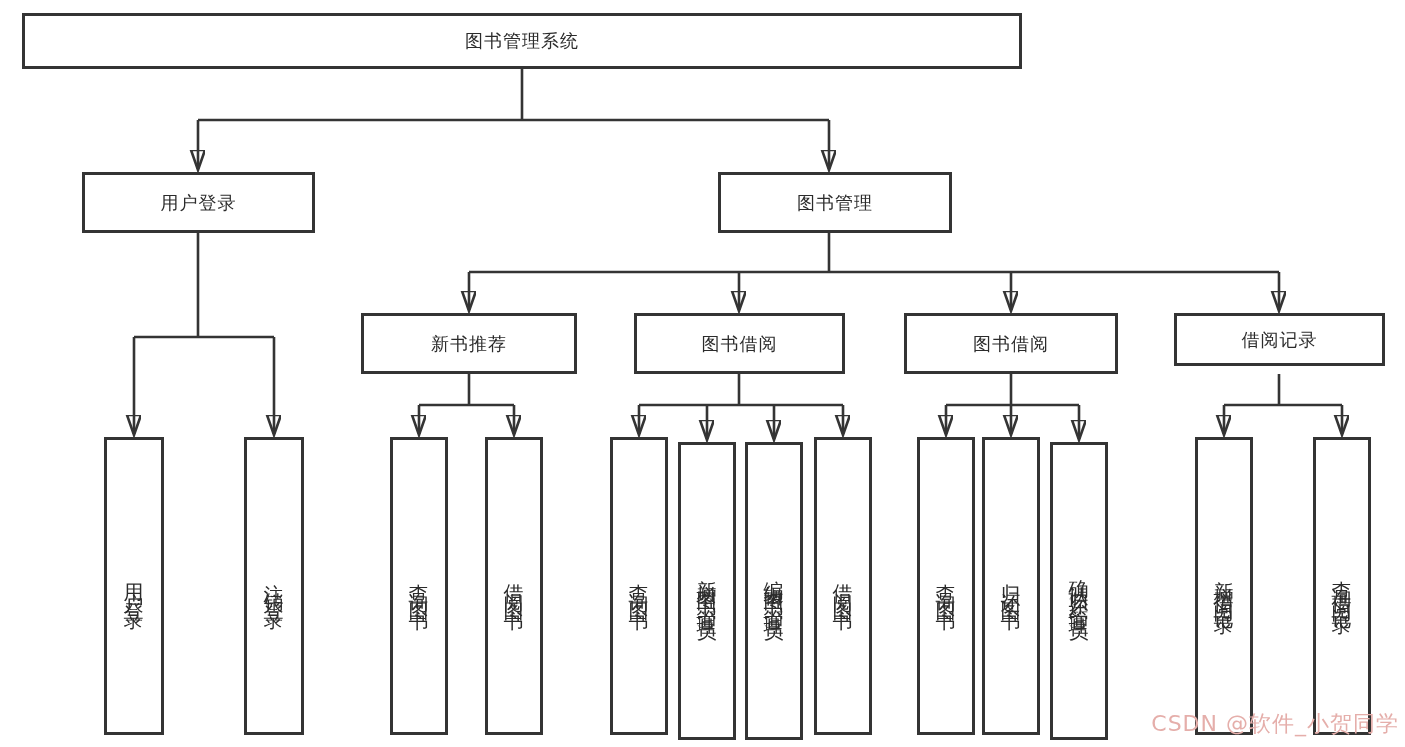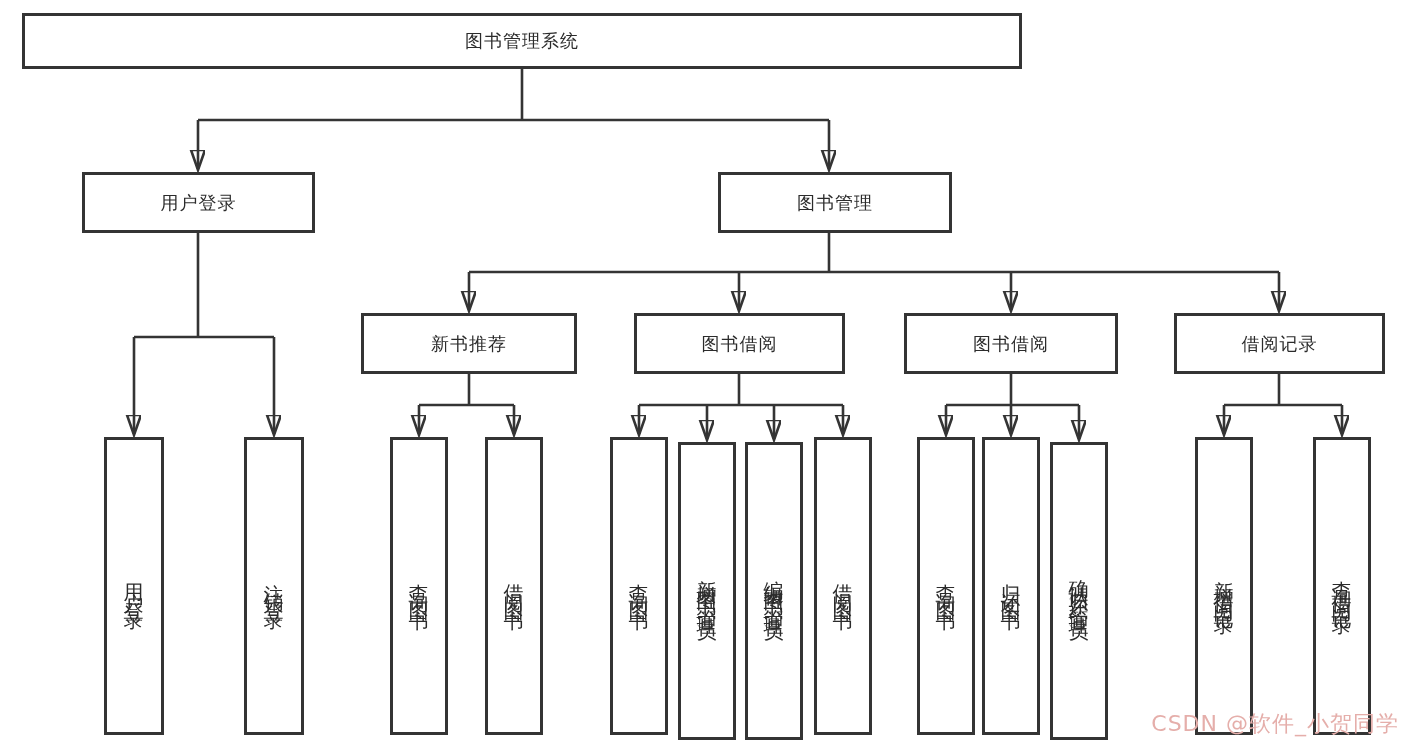--- a/index.html
+++ b/index.html
@@ -92,21 +92,21 @@
   </svg>
 
   <div class="node" style="left:22px;top:13px;width:1000px;height:56px;">图书管理系统</div>
 
   <div class="node" style="left:82px;top:172px;width:233px;height:61px;">用户登录</div>
   <div class="node" style="left:712px;top:172px;width:234px;height:61px;margin-left:6px;">图书管理</div>
 
   <div class="node" style="left:361px;top:313px;width:216px;height:61px;text-align:center;">新书推荐</div>
   <div class="node" style="left:634px;top:313px;width:211px;height:61px;">图书借阅</div>
   <div class="node" style="left:904px;top:313px;width:214px;height:61px;">图书借阅</div>
-  <div class="node" style="left:1174px;top:313px;width:211px;height:61px;">借阅记录</div>
+  <div class="node" style="left:1174px;top:313px;width:211px;height:53px;">借阅记录</div>
 
   <div class="node v-node" style="left:104px;top:437px;width:60px;height:298px;">用户登录</div>
   <div class="node v-node" style="left:244px;top:437px;width:60px;height:298px;">注销登录</div>
 
   <div class="node v-node" style="left:390px;top:437px;width:58px;height:298px;">查询图书</div>
   <div class="node v-node" style="left:485px;top:437px;width:58px;height:298px;">借阅图书</div>
 
   <div class="node v-node" style="left:610px;top:437px;width:58px;height:298px;">查询图书</div>
   <div class="node v-node" style="left:678px;top:442px;width:58px;height:298px;letter-spacing:6px;">新增图书（管理员）</div>
   <div class="node v-node" style="left:745px;top:442px;width:58px;height:298px;letter-spacing:6px;">编辑图书（管理员）</div>

